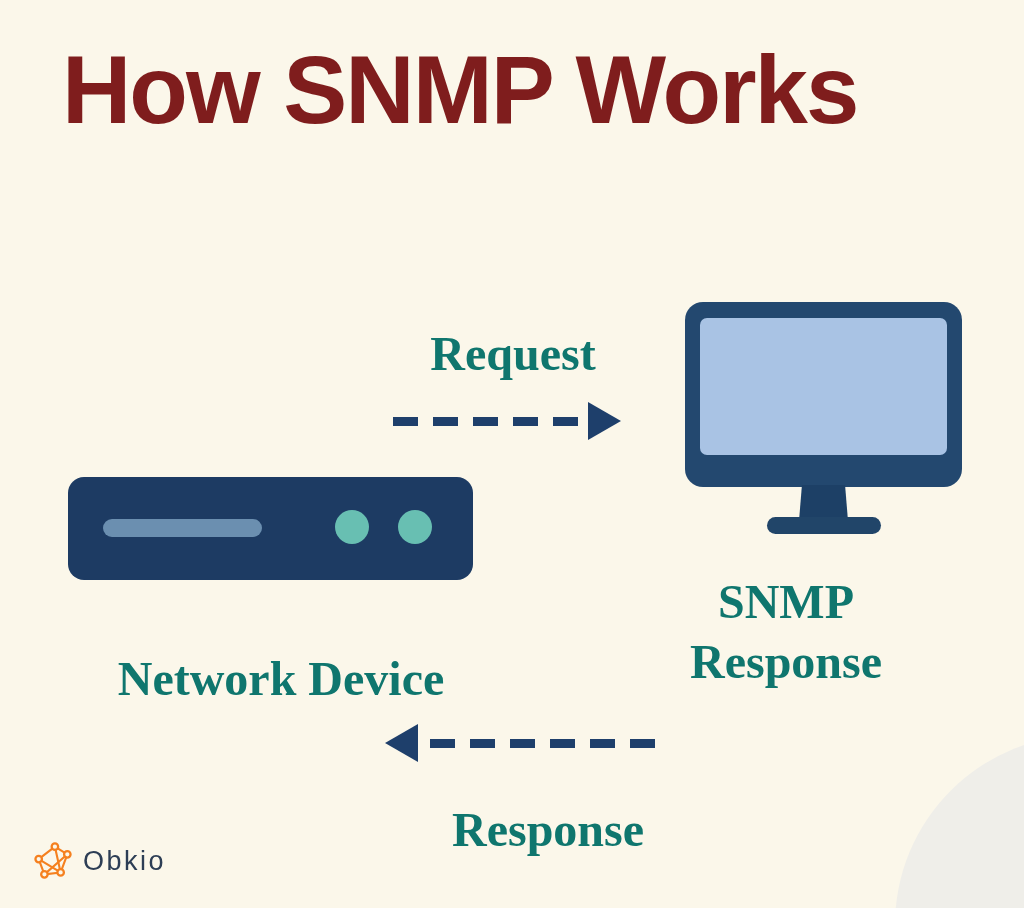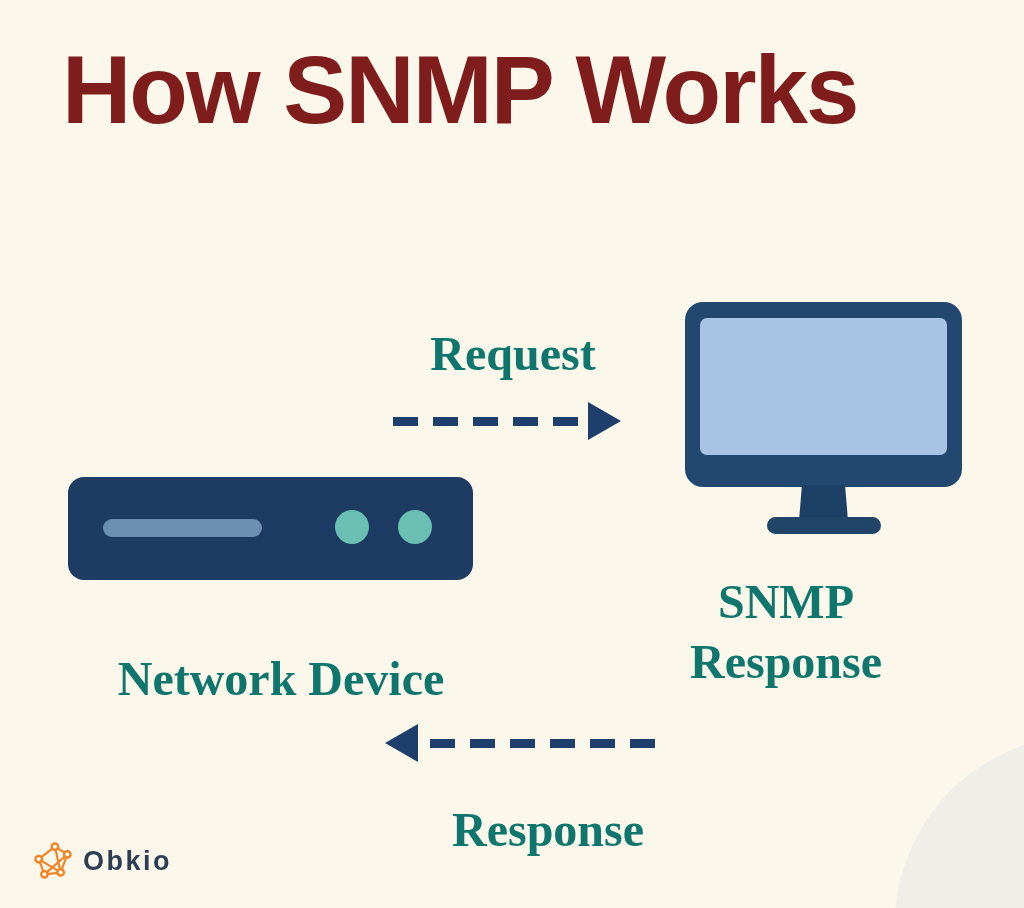--- a/index.html
+++ b/index.html
@@ -76,21 +76,21 @@
   .device-led{
     position:absolute;top:33px;width:34px;height:34px;border-radius:50%;
     background:#68bfb2;
   }
   .led1{left:267px;}
   .led2{left:330px;}
 
   
   .logo{position:absolute;left:32px;top:840px;display:flex;align-items:center;gap:9px;}
   .logo-text{
-    font-size:27px;font-weight:bold;letter-spacing:2.5px;color:#2d3e55;line-height:1;
+    font-size:27px;font-weight:normal;letter-spacing:2.5px;color:#2d3e55;line-height:1;
   }
 </style>
 </head>
 <body>
 
 <div class="canvas">
 
   <div class="corner-circle"></div>
 
   <h1 class="title">How SNMP Works</h1>

